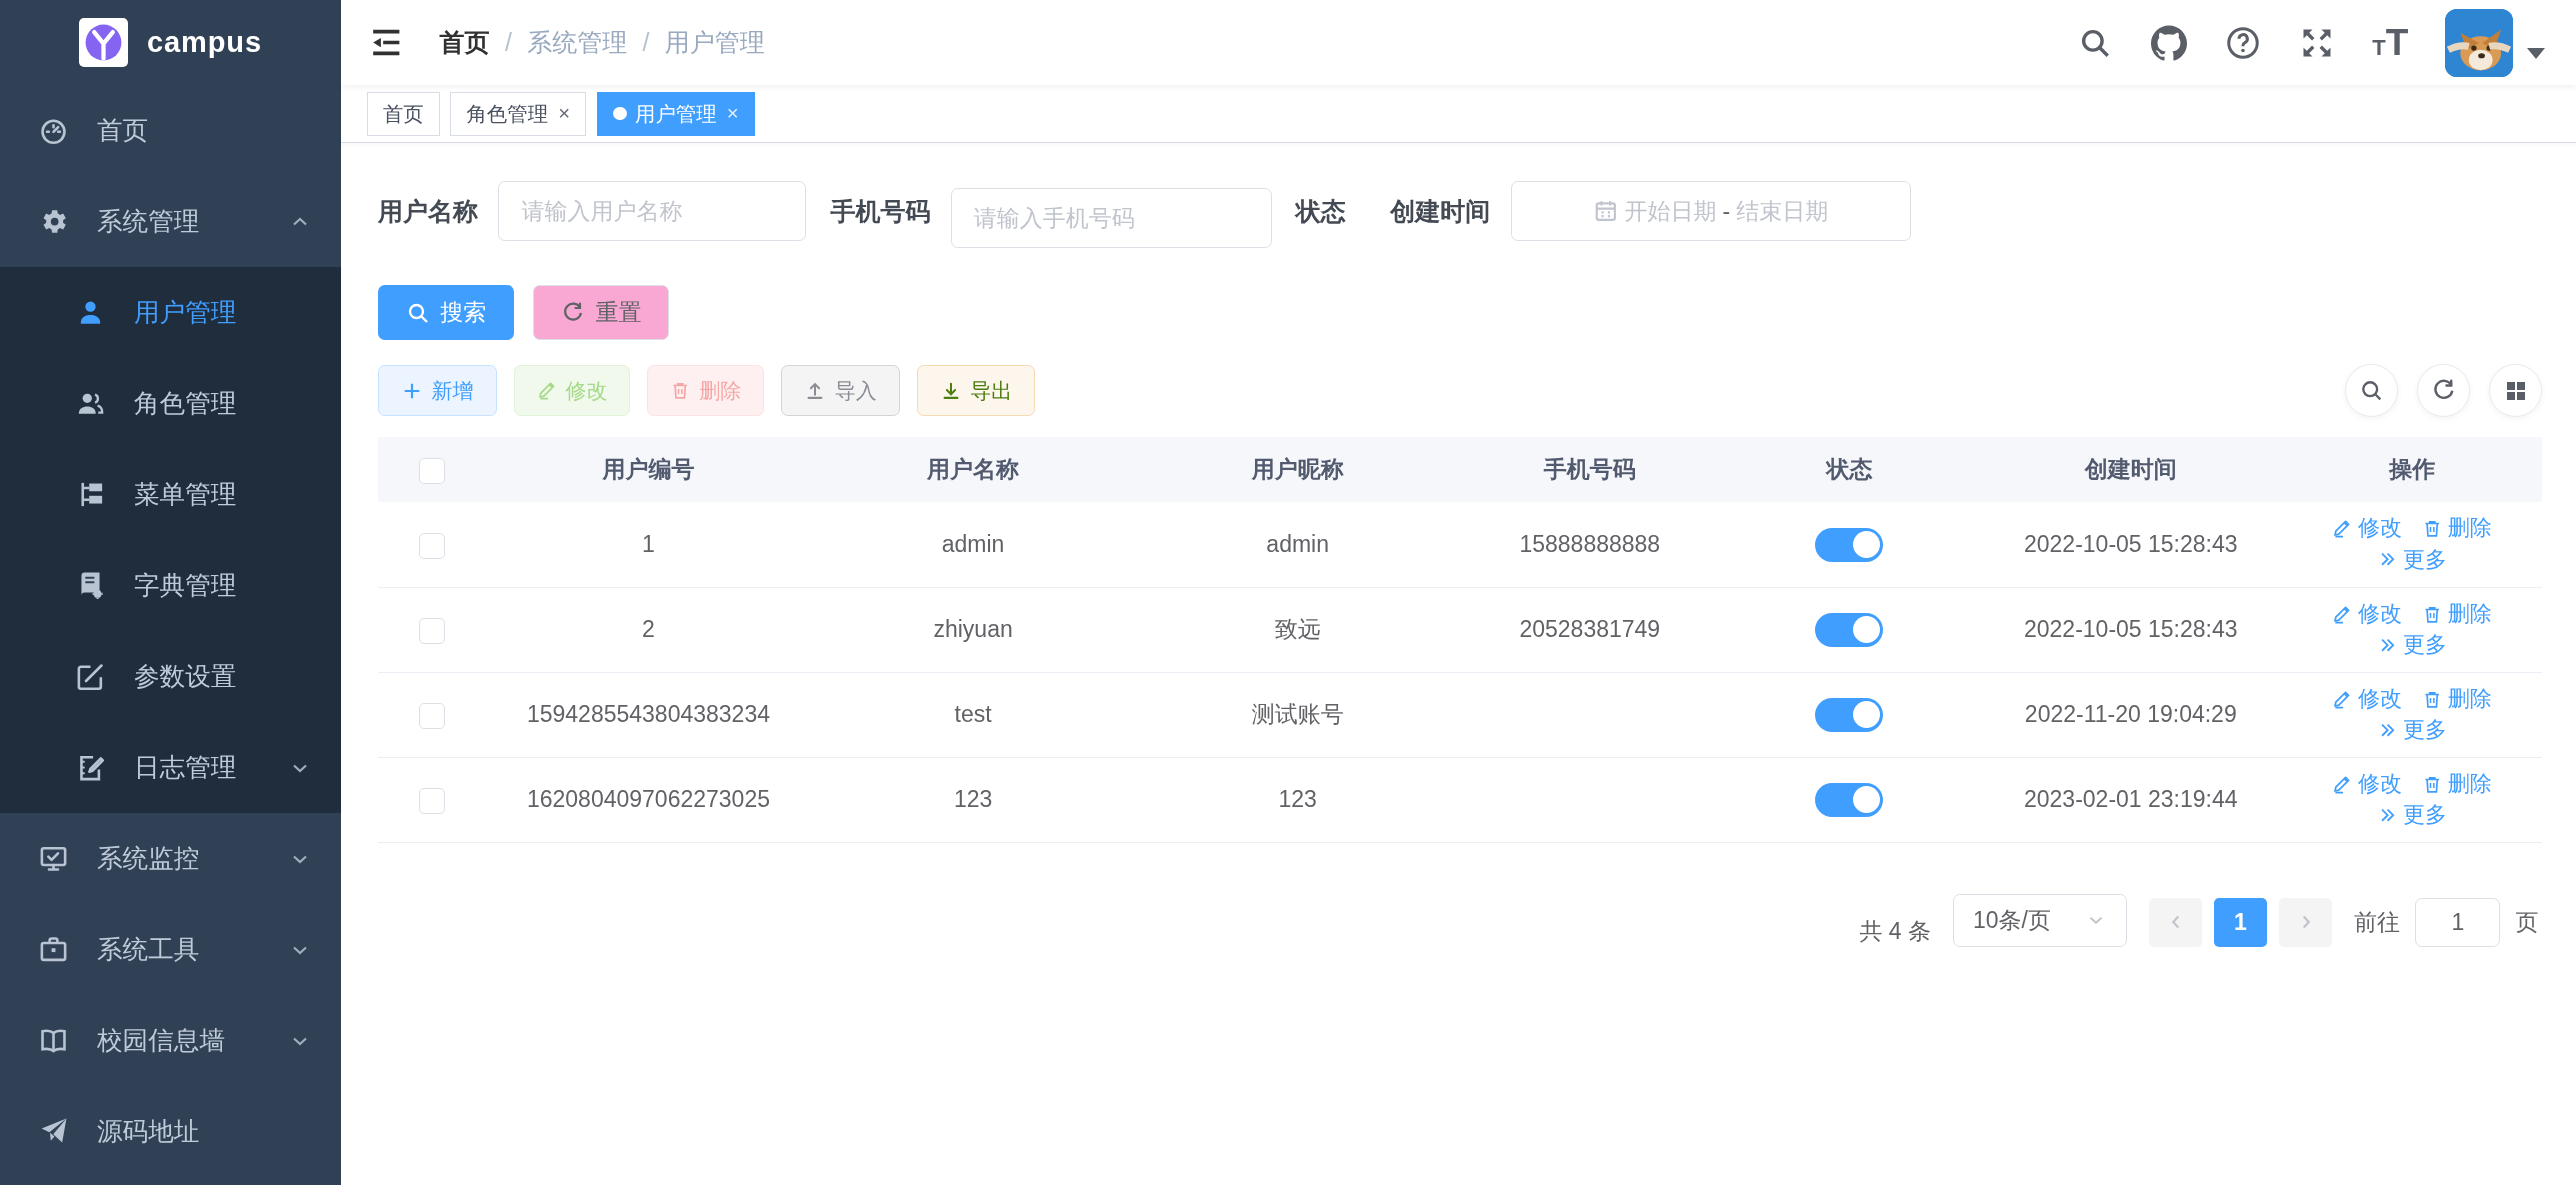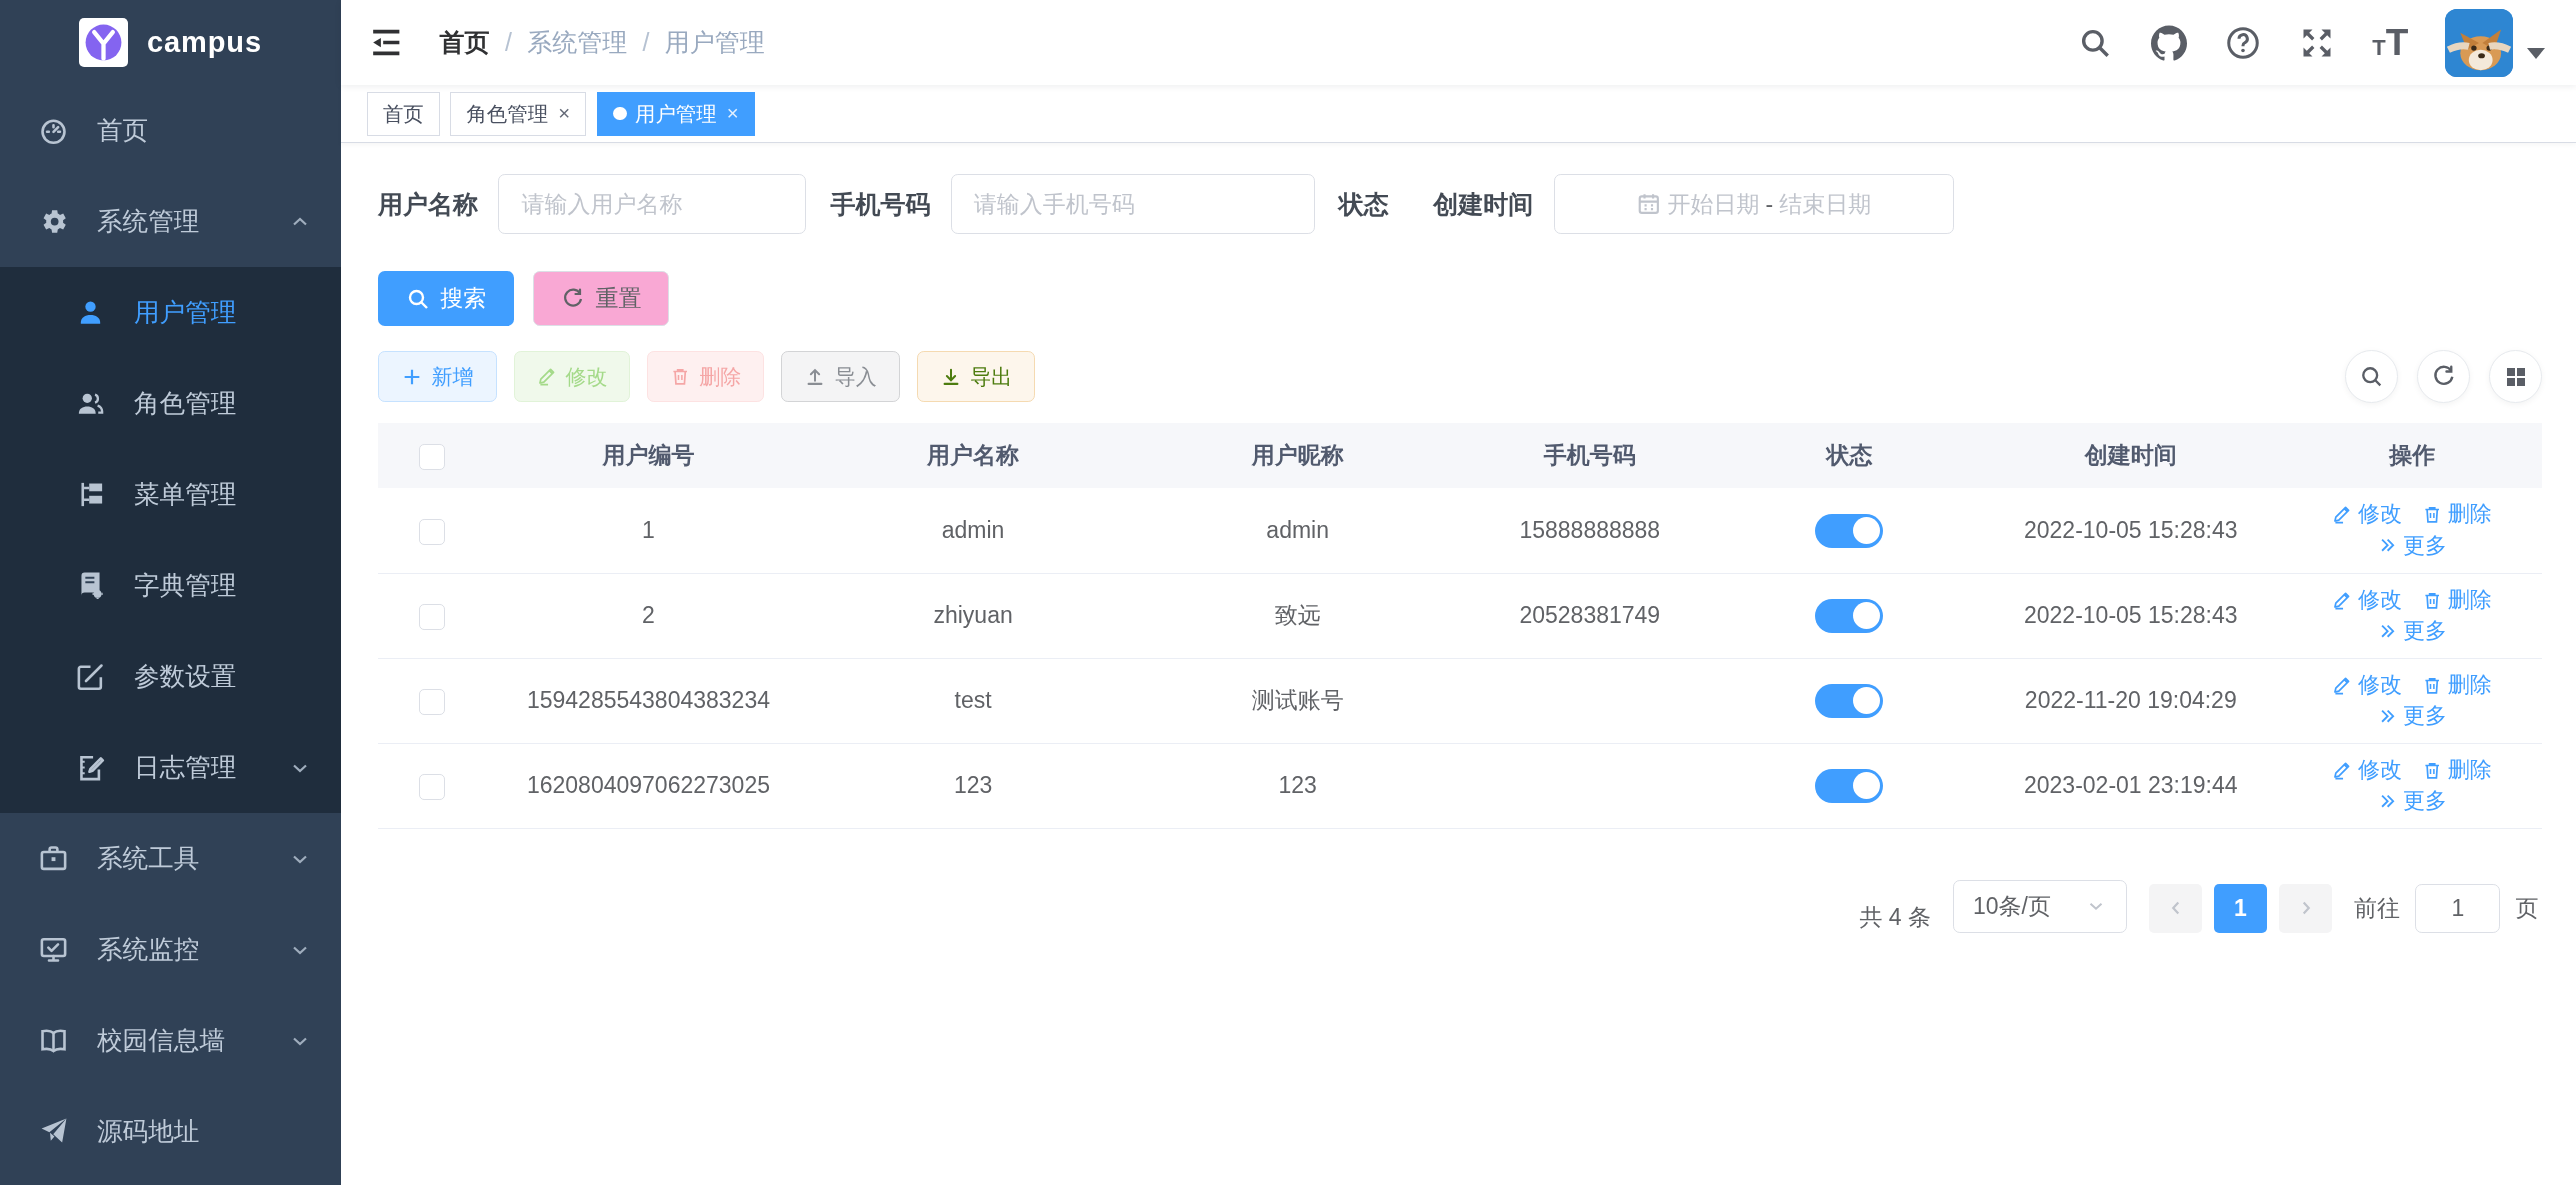--- a/index.html
+++ b/index.html
@@ -48,21 +48,21 @@
 
   .content { flex:1; padding:31px 34px 0 37px; background:#fff; overflow:hidden; }
 
   
   .filter-row { display:flex; align-items:center; gap:24px; flex-wrap:nowrap; }
   .f-group { display:flex; align-items:center; }
   .f-label { font-size:25px; font-weight:600; color:#434a54; margin-right:20.4px; white-space:nowrap; }
   .f-input { height:60px; border:1.7px solid #dcdfe6; border-radius:6.8px; background:#fff; display:flex; align-items:center; padding:0 22px; font-size:23px; color:#606266; }
   .placeholder { color:#c0c4cc; }
   .w-username { width:308px; }
-  .w-phone { width:364px; }
+  .w-phone { width:321px;margin-top:14px; }
   .w-status { width:382px; justify-content:space-between; cursor:pointer; }
   .w-date { width:400px; gap:6px; justify-content:center; }
   .sel-arrow { color:#c0c4cc; }
   .cal-icon { color:#c0c4cc; }
 
   
   .btn-row { margin-top:37px; display:flex; gap:19px; }
   .btn { height:55px; border-radius:6.8px; font-size:23px; display:inline-flex; align-items:center; gap:10.2px; padding:0 27px; cursor:pointer; border:1.7px solid transparent; }
   .btn-primary { background:#409EFF; color:#fff; }
   .btn-default { background:#f9a8d4; border-color:#dcdfe6; color:#606266;align-items:center; }
@@ -195,41 +195,41 @@
           <span class="icon arrow">
             <svg width="24" height="24" viewBox="0 0 24 24" fill="none" stroke="currentColor" stroke-width="2.2">
               <path d="M6 9.5 12 15l6-5.5"></path>
             </svg>
           </span>
         </div>
       </div>
       <div class="menu-item">
         <span class="icon mi-icon ">
           <svg width="31" height="31" viewBox="0 0 24 24" fill="none" stroke="currentColor" stroke-width="2">
+            <rect x="3" y="4" width="18" height="13" rx="1.5"></rect>
+            <path d="M8 10.5l2.5 2.5 5-5" stroke-linecap="round" stroke-linejoin="round"></path>
+            <path d="M12 17v3.5M8.5 20.5h7" stroke-linecap="round"></path>
+          </svg>
+        </span>
+        <span>系统监控</span>
+        <span class="icon arrow">
+          <svg width="24" height="24" viewBox="0 0 24 24" fill="none" stroke="currentColor" stroke-width="2.2">
+            <path d="M6 9.5 12 15l6-5.5"></path>
+          </svg>
+        </span>
+      </div>
+      <div class="menu-item">
+        <span class="icon mi-icon ">
+          <svg width="31" height="31" viewBox="0 0 24 24" fill="none" stroke="currentColor" stroke-width="2">
             <rect x="3" y="7" width="18" height="13" rx="1.5"></rect>
             <path d="M9 7V5a1.5 1.5 0 0 1 1.5-1.5h3A1.5 1.5 0 0 1 15 5v2"></path>
             <rect x="10.5" y="11" width="3" height="3" fill="currentColor" stroke="none"></rect>
           </svg>
         </span>
         <span>系统工具</span>
-        <span class="icon arrow">
-          <svg width="24" height="24" viewBox="0 0 24 24" fill="none" stroke="currentColor" stroke-width="2.2">
-            <path d="M6 9.5 12 15l6-5.5"></path>
-          </svg>
-        </span>
-      </div>
-      <div class="menu-item">
-        <span class="icon mi-icon ">
-          <svg width="31" height="31" viewBox="0 0 24 24" fill="none" stroke="currentColor" stroke-width="2">
-            <rect x="3" y="4" width="18" height="13" rx="1.5"></rect>
-            <path d="M8 10.5l2.5 2.5 5-5" stroke-linecap="round" stroke-linejoin="round"></path>
-            <path d="M12 17v3.5M8.5 20.5h7" stroke-linecap="round"></path>
-          </svg>
-        </span>
-        <span>系统监控</span>
         <span class="icon arrow">
           <svg width="24" height="24" viewBox="0 0 24 24" fill="none" stroke="currentColor" stroke-width="2.2">
             <path d="M6 9.5 12 15l6-5.5"></path>
           </svg>
         </span>
       </div>
       <div class="menu-item">
         <span class="icon mi-icon ">
           <svg width="31" height="31" viewBox="0 0 24 24" fill="none" stroke="currentColor" stroke-width="2">
             <path d="M12 6.2C10 4.4 7 4.2 3.5 4.8v14c3.5-.6 6.5-.4 8.5 1.4 2-1.8 5-2 8.5-1.4v-14C17 4.2 14 4.4 12 6.2z"></path>

